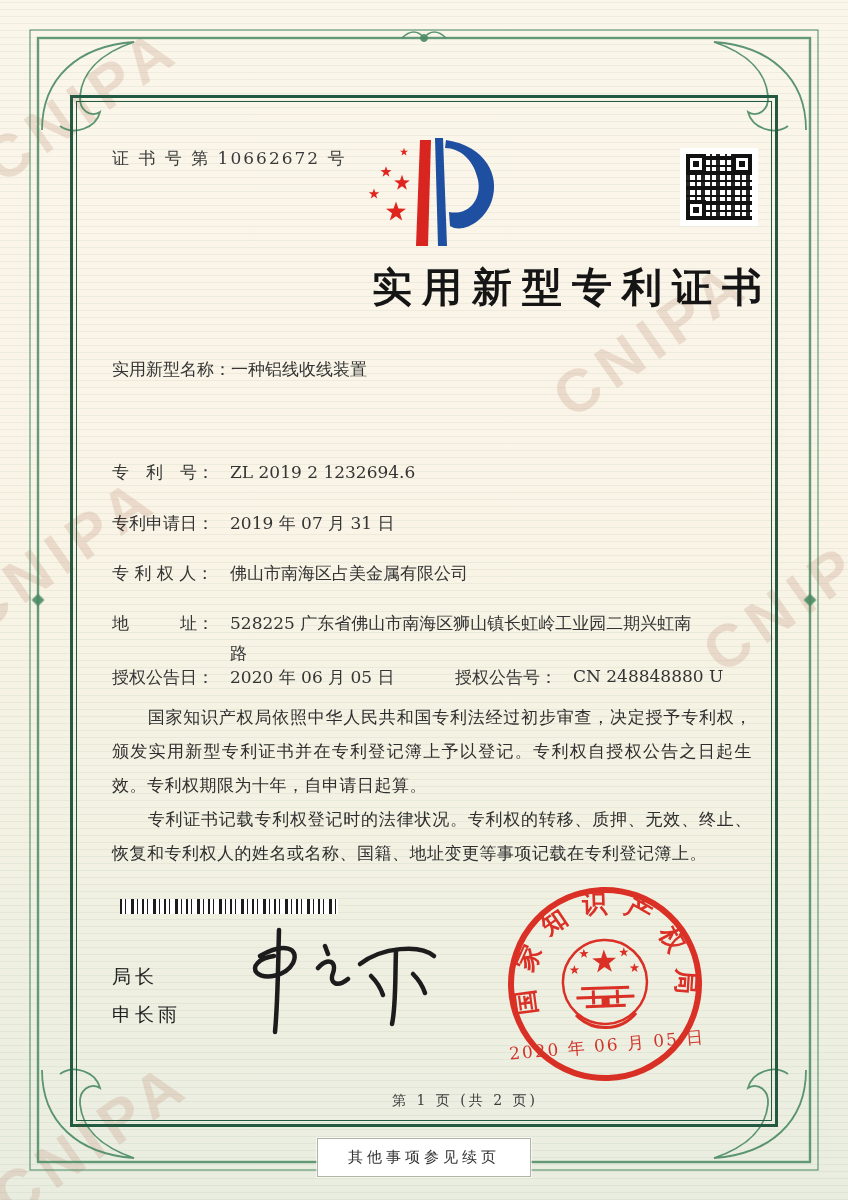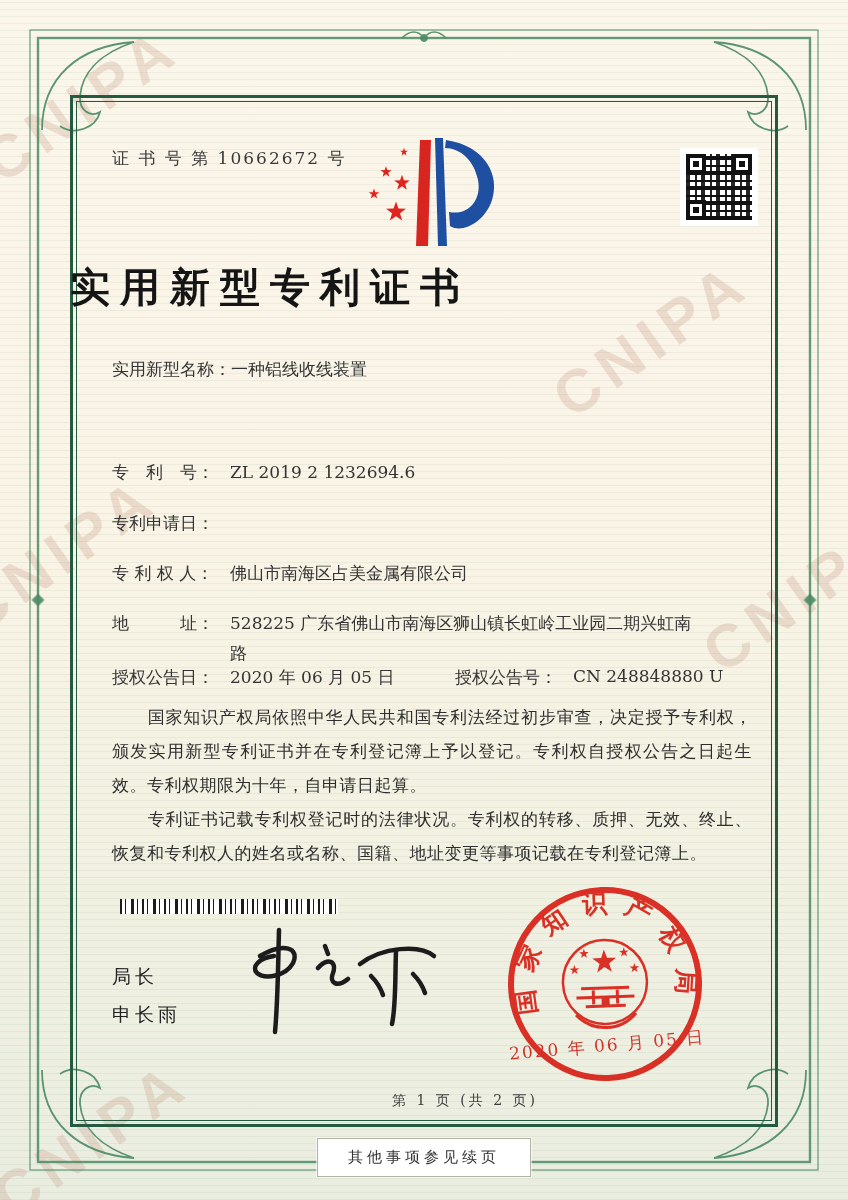--- a/index.html
+++ b/index.html
@@ -30,21 +30,21 @@
   .qr-pattern{
     position:absolute;inset:6px;
     background:
       repeating-linear-gradient(90deg,rgba(17,17,17,.92) 0 4px,transparent 4px 9px,rgba(17,17,17,.92) 9px 11px,transparent 11px 15px),
       repeating-linear-gradient(0deg,#111 0 4px,#fff 4px 8px,#111 8px 10px,#fff 10px 15px);
   }
   .finder{position:absolute;width:12px;height:12px;border:4px solid #111;background:#fff;}
   .finder::after{content:'';position:absolute;left:3px;top:3px;width:6px;height:6px;background:#111;}
   .f-tl{left:6px;top:6px;} .f-tr{right:6px;top:6px;} .f-bl{left:6px;bottom:6px;}
   .title{
-    left:70px;top:260px;width:702px;text-align:left;
+    left:70px;top:260px;width:702px;text-align:right;
     font-size:40px;font-weight:bold;letter-spacing:10px;color:#151515;
   }
   .field{display:flex;left:112px;width:640px;font-size:17px;line-height:30px;color:#343434;}
   .flabel{flex:0 0 118px;white-space:pre;}
   .fvalue{width:500px;}
   .fv-addr{width:470px;}
   .row-grant{left:112px;width:660px;font-size:17px;color:#343434;display:flex;align-items:center;}
   .grant-right{position:absolute;left:343px;top:0;display:flex;}
   .paras{left:112px;top:700px;width:640px;font-size:17px;line-height:34px;letter-spacing:0.5px;color:#2e2e2e;text-align:justify;}
   .paras p{margin:0;text-indent:2.1em;}
@@ -132,20 +132,21 @@
   <div class="abs field" style="top:354px;">
     <span class="flabel">实用新型名称：</span>
     <span class="fvalue">一种铝线收线装置</span>
   </div>
   <div class="abs field" style="top:457px;">
     <span class="flabel">专　利　号：</span>
     <span class="fvalue">ZL 2019 2 1232694.6</span>
   </div>
   <div class="abs field" style="top:508px;">
     <span class="flabel">专利申请日：</span>
+    <span class="fvalue">2019 年 07 月 31 日</span>
   </div>
   <div class="abs field" style="top:558px;">
     <span class="flabel">专 利 权 人：</span>
     <span class="fvalue">佛山市南海区占美金属有限公司</span>
   </div>
   <div class="abs field" style="top:608px;">
     <span class="flabel">地　　　址：</span>
     <span class="fvalue fv-addr">528225 广东省佛山市南海区狮山镇长虹岭工业园二期兴虹南路</span>
   </div>
   <div class="abs row-grant" style="top:666px;">

